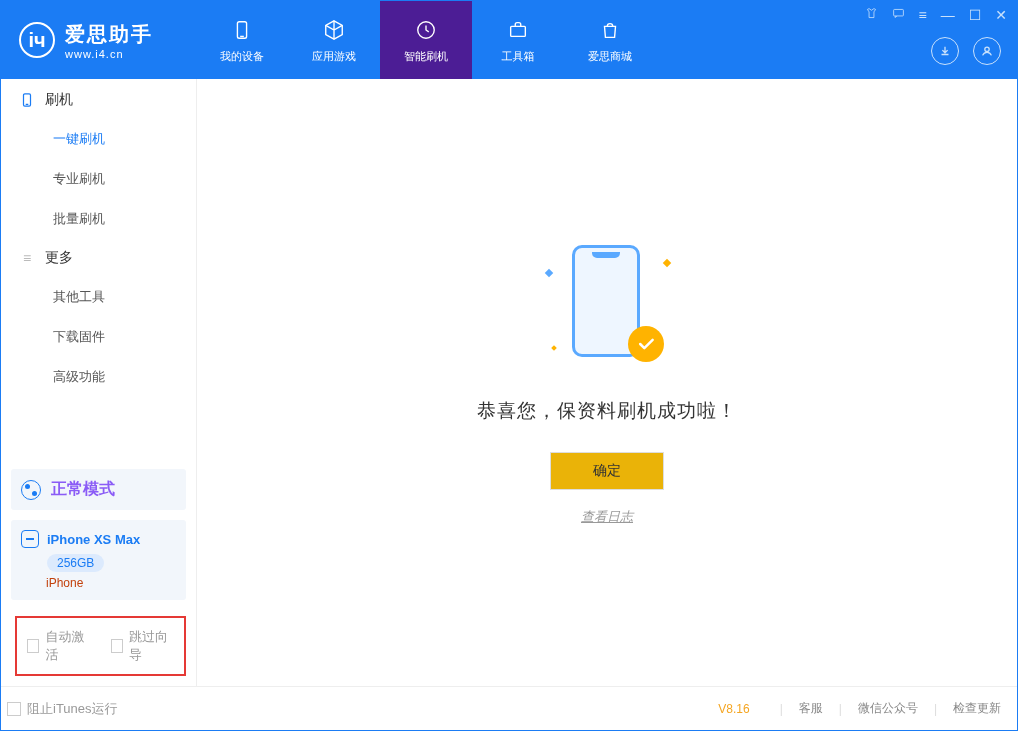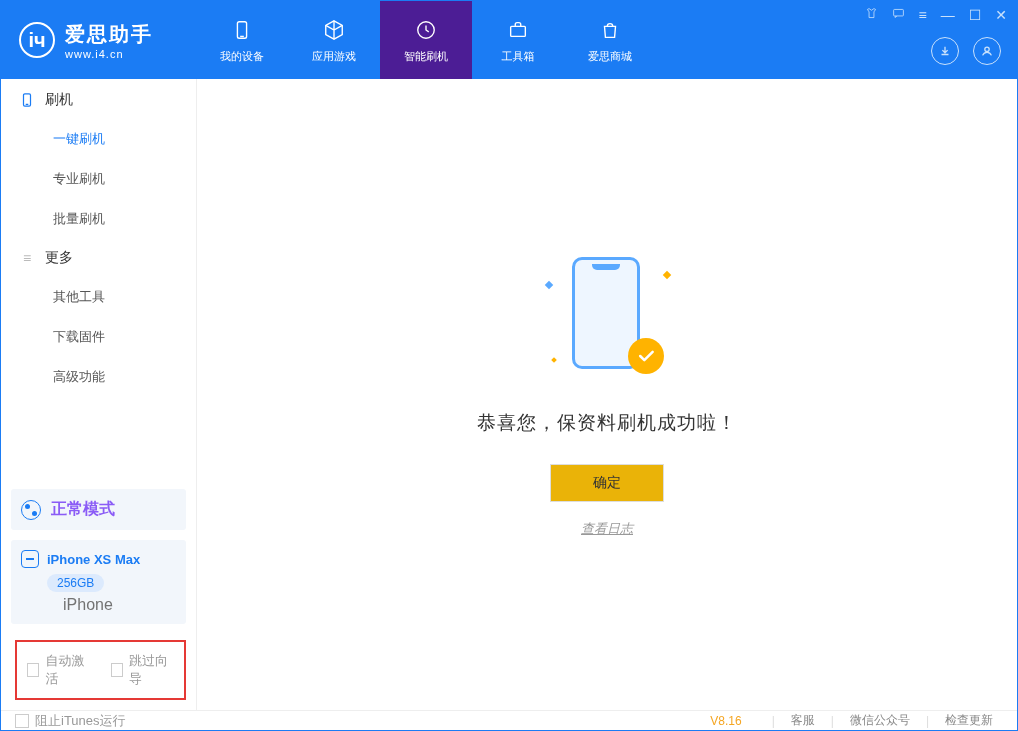--- a/index.html
+++ b/index.html
@@ -32,38 +32,38 @@
 .mode-icon::before, .mode-icon::after { content: ''; position: absolute; width: 5px; height: 5px; background: #1b7cf4; border-radius: 50%; }
 .mode-icon::before { top: 3px; left: 3px; }
 .mode-icon::after { bottom: 3px; right: 3px; }
 .mode-text { color: #8b5cf6; font-weight: bold; font-size: 16px; }
 .device-card { background: #f2f6fb; border-radius: 3px; padding: 10px 10px; }
 .device-head { display: flex; align-items: center; gap: 8px; }
 .device-icon { width: 18px; height: 18px; border: 1.5px solid #1b7cf4; border-radius: 4px; display: flex; align-items: center; justify-content: center; }
 .device-icon::after { content: ''; width: 8px; height: 1.5px; background: #1b7cf4; }
 .device-name { color: #1b7cf4; font-weight: bold; font-size: 13px; }
 .capacity-badge { display: inline-block; margin: 6px 0 4px 26px; background: #dceafd; color: #1b7cf4; padding: 2px 10px; border-radius: 10px; font-size: 12px; }
-.device-type { margin-left: 42px; color: #737373; font-size: 16px; }
+.device-type { margin-left: 25px; color: #c2410c; font-size: 12px; }
 .checkbox-row { border: 2px solid #e53935; padding: 10px; margin: 6px 10px 10px 14px; display: flex; gap: 20px; align-items: center; }
 .chk { display: flex; align-items: center; gap: 6px; color: #999; font-size: 13px; cursor: pointer; }
 .chk-box { width: 14px; height: 14px; border: 1px solid #ccc; background: #fff; }
 .content { flex: 1; display: flex; flex-direction: column; align-items: center; justify-content: center; position: relative; }
 .success-illustration { width: 130px; height: 130px; position: relative; margin-bottom: 28px; }
 .phone-outline { position: absolute; left: 30px; top: 5px; width: 68px; height: 112px; border: 3px solid #5aa9ff; border-radius: 10px; background: #eef6ff; }
 .phone-outline::before { content: ''; position: absolute; top: 4px; left: 50%; transform: translateX(-50%); width: 28px; height: 6px; background: #5aa9ff; border-radius: 0 0 5px 5px; }
 .check-badge { position: absolute; right: 8px; bottom: 8px; width: 36px; height: 36px; background: #ffb300; border-radius: 50%; display: flex; align-items: center; justify-content: center; }
 .check-badge svg { width: 20px; height: 20px; }
 .sparkle { position: absolute; width: 6px; height: 6px; background: #5aa9ff; transform: rotate(45deg); }
 .sparkle.s1 { left: 4px; top: 30px; }
 .sparkle.s2 { right: 2px; top: 20px; background: #ffb300; }
 .sparkle.s3 { left: 10px; bottom: 20px; background: #ffb300; width: 4px; height: 4px; }
 .success-text { font-size: 19px; color: #333; margin-bottom: 28px; letter-spacing: 1px; }
 .confirm-btn { padding: 9px 42px; border: 1px solid #ddd; background: #eab308; font-size: 14px; color: #333; cursor: pointer; margin-bottom: 18px; }
 .log-link { font-size: 13px; color: #999; text-decoration: underline; cursor: pointer; font-style: italic; }
-.footer { height: 20px; border-top: 1px solid #eee; display: flex; align-items: center; padding: 0 14px; font-size: 12px; color: #999; gap: 44px; }
+.footer { height: 44px; border-top: 1px solid #eee; display: flex; align-items: center; padding: 0 6px; font-size: 12px; color: #999; gap: 44px; }
 .footer .left { display: flex; align-items: center; gap: 6px; }
 .footer .right { margin-left: auto; display: flex; align-items: center; gap: 6px; }
 .footer .version { color: #f5a623; margin-right: 24px; }
 .footer .divider { color: #ddd; }
 .footer a { color: #888; cursor: pointer; padding: 0 10px; }
 </style>
 </head>
 <body>
 
 <div class="window">

